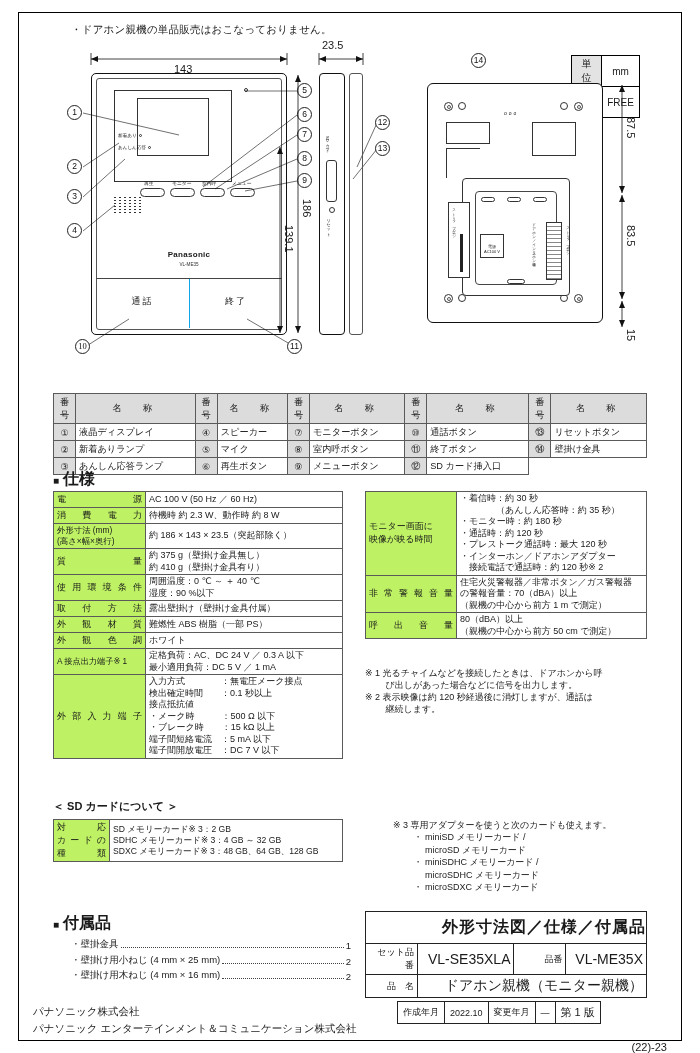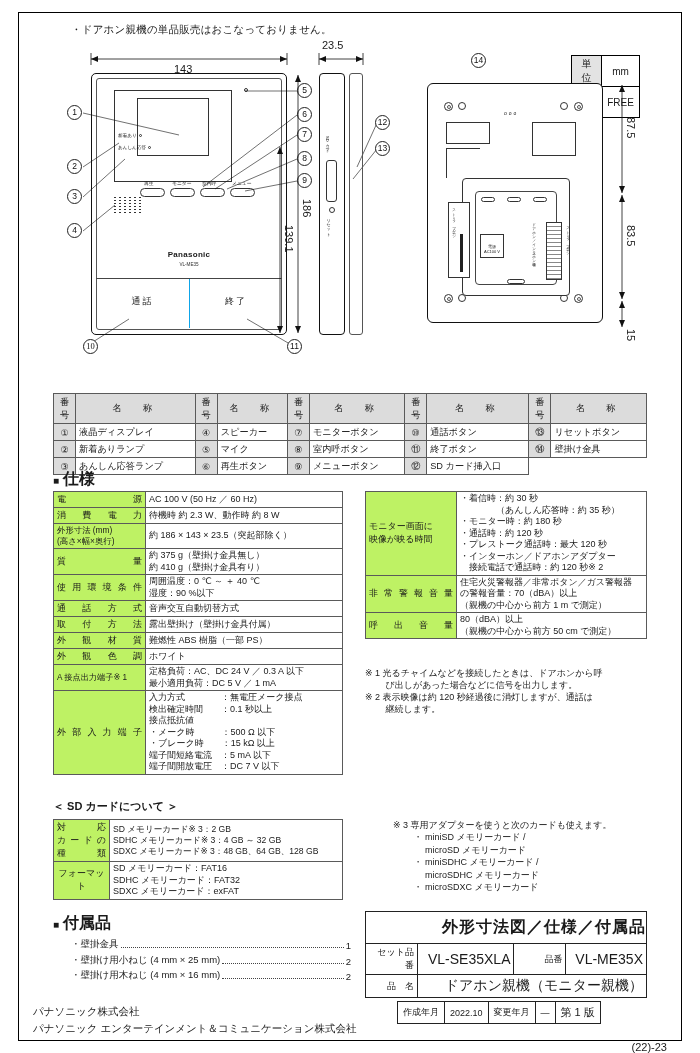--- a/index.html
+++ b/index.html
@@ -229,21 +229,21 @@
 
     <div class="callout" style="left:48px;  top:66px;">1</div>
     <div class="callout" style="left:48px;  top:120px;">2</div>
     <div class="callout" style="left:48px;  top:150px;">3</div>
     <div class="callout" style="left:48px;  top:184px;">4</div>
     <div class="callout" style="left:278px; top:44px;">5</div>
     <div class="callout" style="left:278px; top:68px;">6</div>
     <div class="callout" style="left:278px; top:88px;">7</div>
     <div class="callout" style="left:278px; top:112px;">8</div>
     <div class="callout" style="left:278px; top:134px;">9</div>
-    <div class="callout" style="left:64px;  top:300px;font-family:Liberation Serif, serif;">10</div>
+    <div class="callout" style="left:56px;  top:300px;font-family:Liberation Serif, serif;">10</div>
     <div class="callout" style="left:268px; top:300px;">11</div>
     <div class="callout" style="left:356px; top:76px;">12</div>
     <div class="callout" style="left:356px; top:102px;">13</div>
     <div class="callout" style="left:452px; top:14px;">14</div>
 
     <div class="dim-text dim-vert" style="left:282px; top:160px;">186</div>
     <div class="dim-text dim-vert" style="left:264px; top:186px;">139.1</div>
     <svg style="position:absolute;left:272px;top:34px;" width="14" height="262">
       <line x1="7" y1="2" x2="7" y2="260" stroke="#111" stroke-width="0.8"></line>
       <path d="M7,2 L4,9 L10,9 Z" fill="#111"></path>
@@ -394,24 +394,20 @@
           <td class="k">質量</td>
           <td class="v">約 375 g（壁掛け金具無し）
 約 410 g（壁掛け金具有り）</td>
         </tr>
     <tr>
           <td class="k">使用環境条件</td>
           <td class="v">周囲温度：0 ℃ ～ ＋ 40 ℃
 湿度：90 %以下</td>
         </tr>
     <tr>
-          <td class="k">通話方式</td>
-          <td class="v">音声交互自動切替方式</td>
-        </tr>
-    <tr>
           <td class="k">取付方法</td>
           <td class="v">露出壁掛け（壁掛け金具付属）</td>
         </tr>
     <tr>
           <td class="k">外観材質</td>
           <td class="v">難燃性 ABS 樹脂（一部 PS）</td>
         </tr>
     <tr>
           <td class="k">外観色調</td>
           <td class="v">ホワイト</td>
@@ -470,26 +466,20 @@
 
   <table class="spec sd-left">
     <tbody>
         <tr>
           <td class="k" style="width:56px;text-align:justify;text-align-last:justify;">対応
 カードの
 種類</td>
           <td class="v" style="font-size:8.6px;">SD メモリーカード※ 3：2 GB
 SDHC メモリーカード※ 3：4 GB ～ 32 GB
 SDXC メモリーカード※ 3：48 GB、64 GB、128 GB</td>
-        </tr>
-    <tr>
-          <td class="k" style="text-align:center;text-align-last:center;">フォーマット</td>
-          <td class="v">SD メモリーカード：FAT16
-SDHC メモリーカード：FAT32
-SDXC メモリーカード：exFAT</td>
         </tr>
   </tbody>
     </table>
 
   <div class="sd-right">※ 3 専用アダプターを使うと次のカードも使えます。
 　　 ・ miniSD メモリーカード /
 　　 　 microSD メモリーカード
 　　 ・ miniSDHC メモリーカード /
 　　 　 microSDHC メモリーカード
 　　 ・ microSDXC メモリーカード</div>

